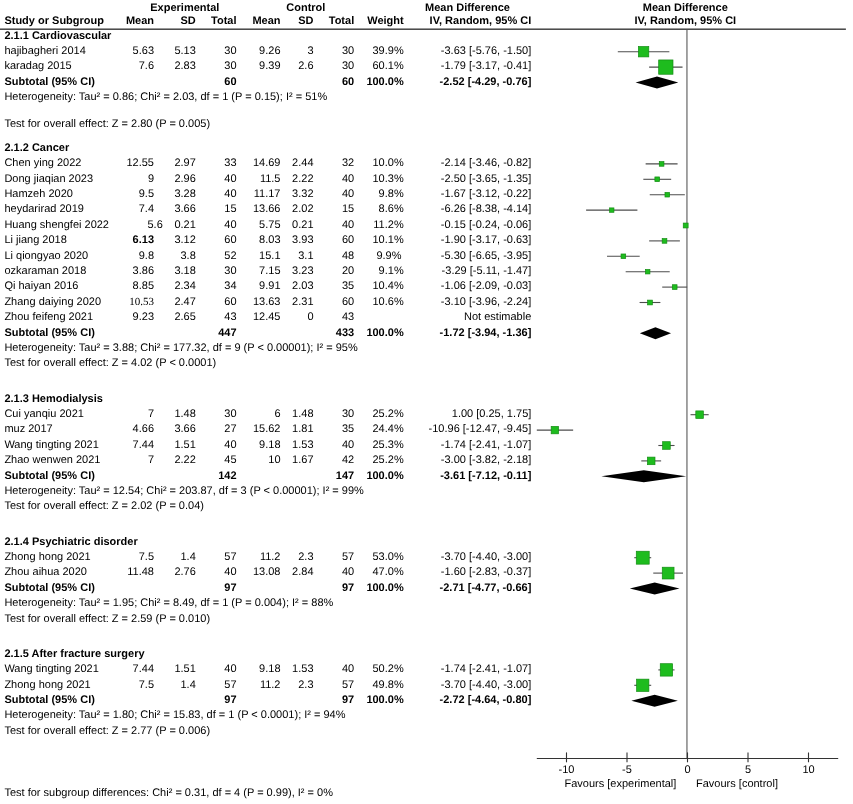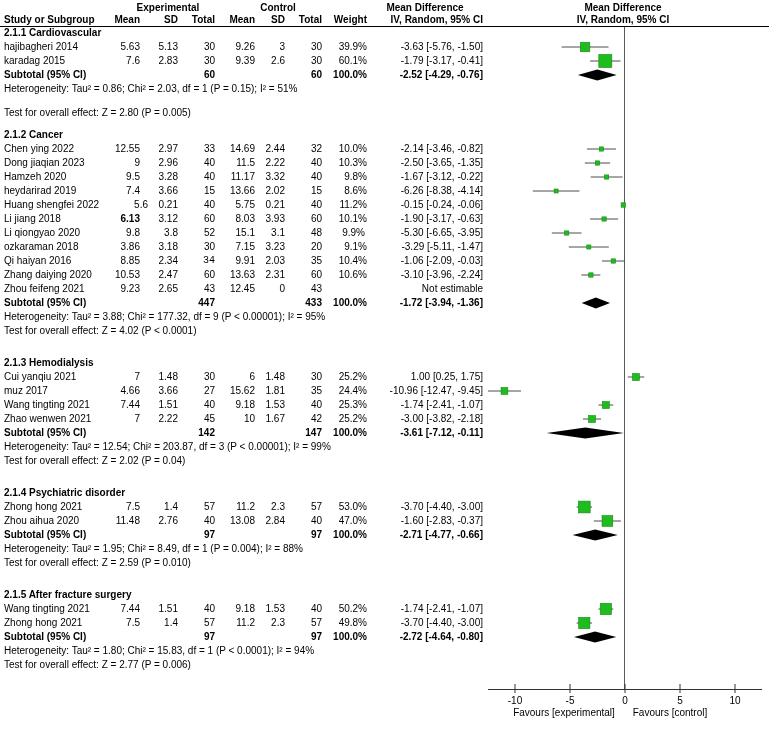--- a/index.html
+++ b/index.html
@@ -166,30 +166,30 @@
         <span class="cell" style="left: 195px; width: 60px;">7.15</span>
         <span class="cell" style="left: 225px; width: 60px;">3.23</span>
         <span class="cell" style="left: 262px; width: 60px;">20</span>
         <span class="cell" style="left: 307px; width: 60px;">9.1%</span>
         <span class="cell" style="left: 353px; width: 130px;">-3.29 [-5.11, -1.47]</span>
       </div>
       <div class="row" style="top: 254px;">
         <span class="cell" style="left: 4px; width: auto; text-align: left; position: absolute;">Qi haiyan 2016</span>
         <span class="cell" style="left: 80px; width: 60px;">8.85</span>
         <span class="cell" style="left: 118px; width: 60px;">2.34</span>
-        <span class="cell" style="left: 155px; width: 60px; font-family: Liberation Mono, monospace;">34</span>
+        <span class="cell" style="left: 155px; width: 60px;">34</span>
         <span class="cell" style="left: 195px; width: 60px;">9.91</span>
         <span class="cell" style="left: 225px; width: 60px;">2.03</span>
         <span class="cell" style="left: 262px; width: 60px;">35</span>
         <span class="cell" style="left: 307px; width: 60px;">10.4%</span>
         <span class="cell" style="left: 353px; width: 130px;">-1.06 [-2.09, -0.03]</span>
       </div>
       <div class="row" style="top: 268px;">
         <span class="cell" style="left: 4px; width: auto; text-align: left; position: absolute;">Zhang daiying 2020</span>
-        <span class="cell" style="left: 80px; width: 60px;">10.53</span>
+        <span class="cell" style="left: 80px; width: 60px; font-family: Liberation Serif, serif;">10.53</span>
         <span class="cell" style="left: 118px; width: 60px;">2.47</span>
         <span class="cell" style="left: 155px; width: 60px;">60</span>
         <span class="cell" style="left: 195px; width: 60px;">13.63</span>
         <span class="cell" style="left: 225px; width: 60px;">2.31</span>
         <span class="cell" style="left: 262px; width: 60px;">60</span>
         <span class="cell" style="left: 307px; width: 60px;">10.6%</span>
         <span class="cell" style="left: 353px; width: 130px;">-3.10 [-3.96, -2.24]</span>
       </div>
       <div class="row" style="top: 282px;">
         <span class="cell" style="left: 4px; width: auto; text-align: left; position: absolute;">Zhou feifeng 2021</span>
@@ -411,13 +411,14 @@
       <span class="abs ctr" style="left: 515px; top: 694px;">-10</span>
       <span class="abs ctr" style="left: 570px; top: 694px;">-5</span>
       <span class="abs ctr" style="left: 625px; top: 694px;">0</span>
       <span class="abs ctr" style="left: 680px; top: 694px;">5</span>
       <span class="abs ctr" style="left: 735px; top: 694px;">10</span>
     </div>
 
   <span class="abs ctr" style="left:564px;top:706px;">Favours [experimental]</span>
   <span class="abs ctr" style="left:670px;top:706px;">Favours [control]</span>
 
+  <span class="abs" style="left:4px;top:715px;">Test for subgroup differences: Chi² = 0.31, df = 4 (P = 0.99), I² = 0%</span>
 </div>
 
 </body></html>

